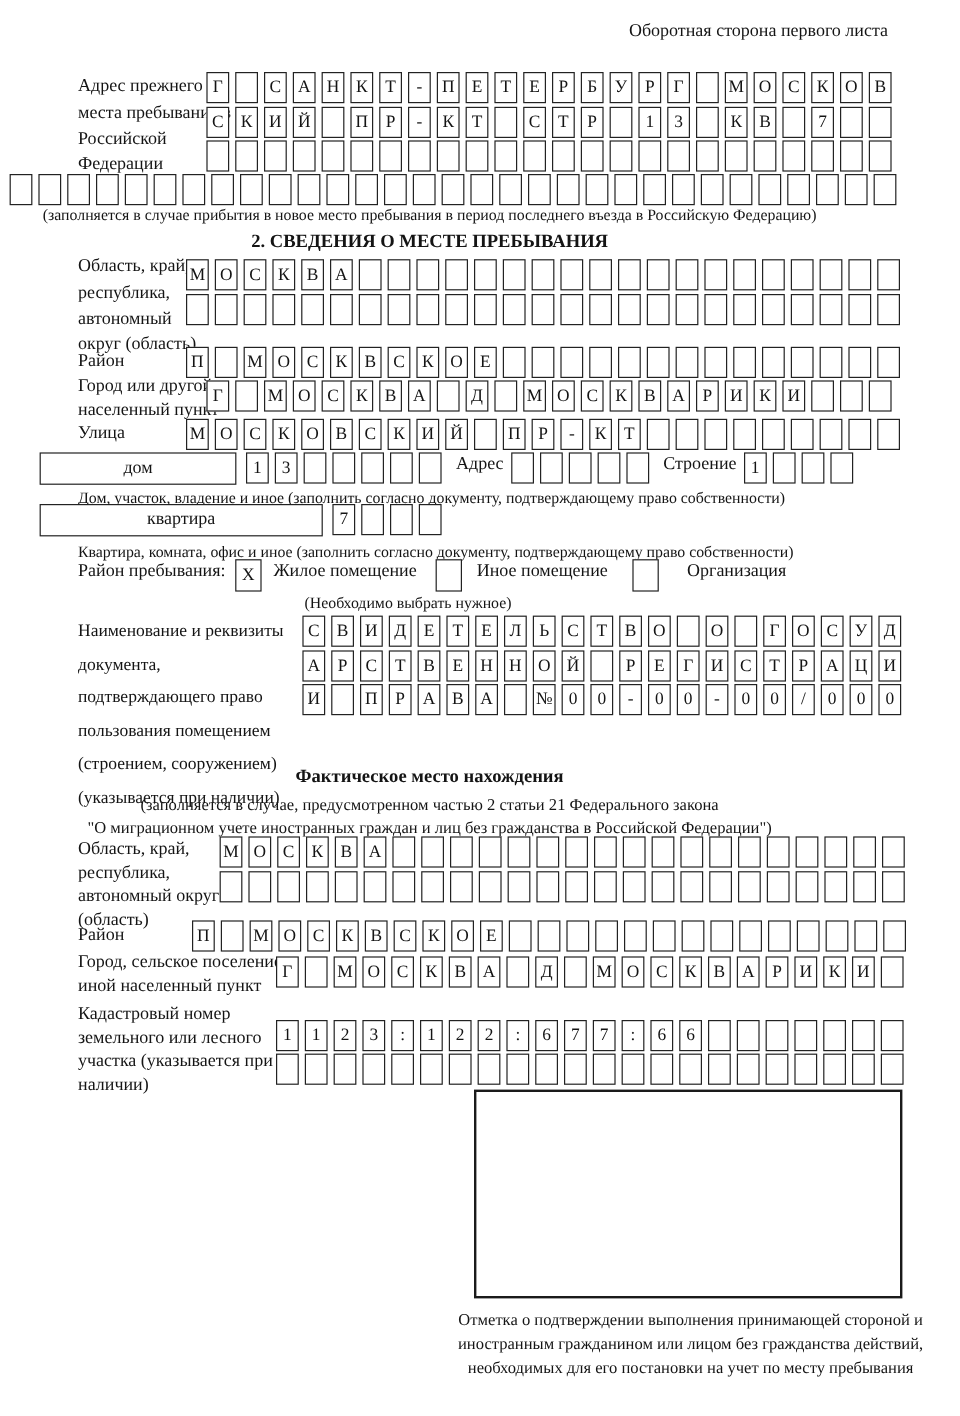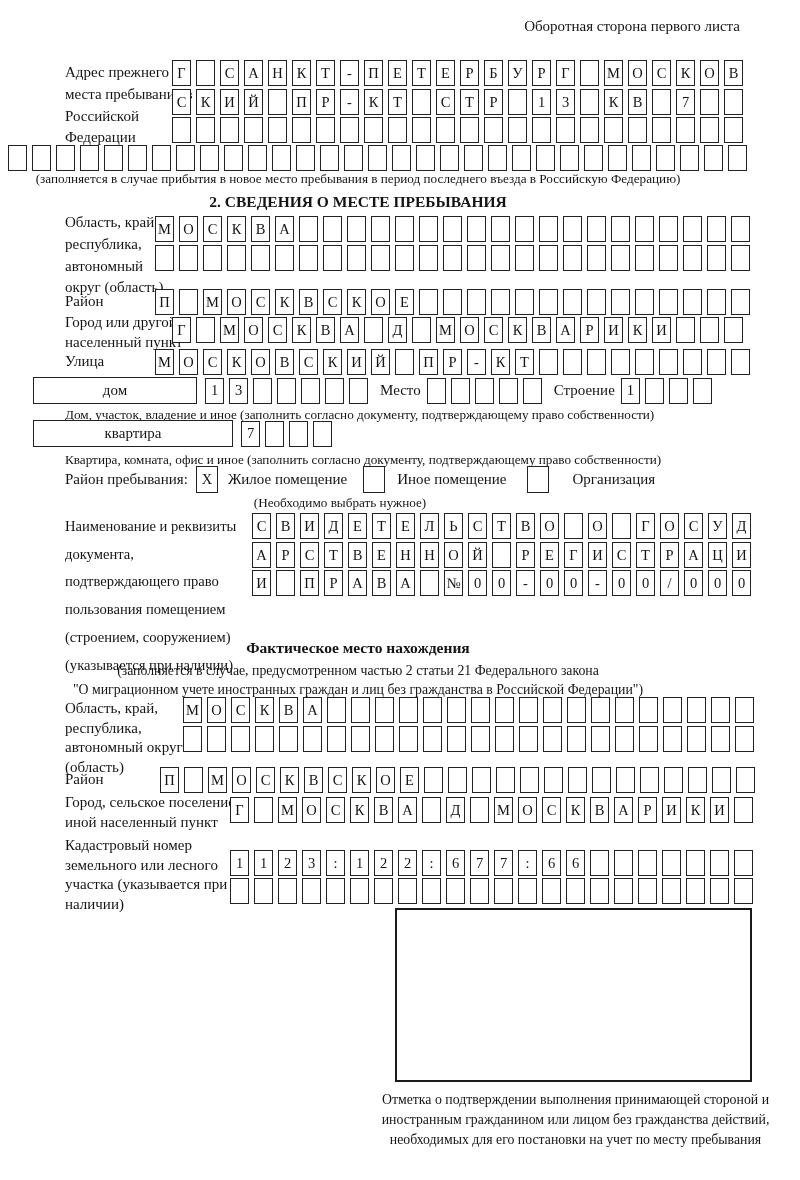--- a/index.html
+++ b/index.html
@@ -24,21 +24,21 @@
     border:1.8px solid #222; background:#fff;
     display:flex; align-items:center; justify-content:center;
     font-size:14.5px;
   }
   .chk .cell { width:22px; height:27px; }
   .wbox {
     height:27px; border:1.8px solid #222; background:#fff;
     display:flex; align-items:center; justify-content:center; font-size:15px;
     flex:0 0 auto;
   }
-  .flexrow { display:flex; align-items:center; }
+  .flexrow { display:flex; }
   .bigbox { border:2px solid #1a1a1a; background:#fff; }
 </style>
 </head>
 <body>
 
 <div id="page">
 
   <div class="abs lbl" style="right:60px; top:16px;">Оборотная сторона первого листа</div>
 
   <div class="abs lbl" style="left:65px; top:62px; width:128px;">Адрес прежнего места пребывания в Российской Федерации</div>
@@ -303,40 +303,40 @@
     <div class="wbox" style="width:164px;">дом</div>
     <div class="cells" style="margin-left:8px;">
         <span class="cell">1</span>
         <span class="cell">3</span>
         <span class="cell"></span>
         <span class="cell"></span>
         <span class="cell"></span>
         <span class="cell"></span>
         <span class="cell"></span>
       </div>
-    <span class="lbl" style="margin-left:12px;">Место</span>
+    <span class="lbl" style="margin-left:12px;">Адрес</span>
     <div class="cells" style="margin-left:6px;">
         <span class="cell"></span>
         <span class="cell"></span>
         <span class="cell"></span>
         <span class="cell"></span>
         <span class="cell"></span>
       </div>
     <span class="lbl" style="margin-left:12px;">Строение</span>
     <div class="cells" style="margin-left:6px;">
         <span class="cell">1</span>
         <span class="cell"></span>
         <span class="cell"></span>
         <span class="cell"></span>
       </div>
   </div>
   <div class="abs small" style="left:65px; top:406px;">Дом, участок, владение и иное (заполнить согласно документу, подтверждающему право собственности)</div>
 
   <div class="abs flexrow" style="left:33px; top:420px;">
-    <div class="wbox" style="width:200px;">квартира</div>
+    <div class="wbox" style="width:236px;">квартира</div>
     <div class="cells" style="margin-left:8px;">
         <span class="cell">7</span>
         <span class="cell"></span>
         <span class="cell"></span>
         <span class="cell"></span>
       </div>
   </div>
   <div class="abs small" style="left:65px; top:451px;">Квартира, комната, офис и иное (заполнить согласно документу, подтверждающему право собственности)</div>
 
   <div class="abs flexrow" style="left:65px; top:466px;">

